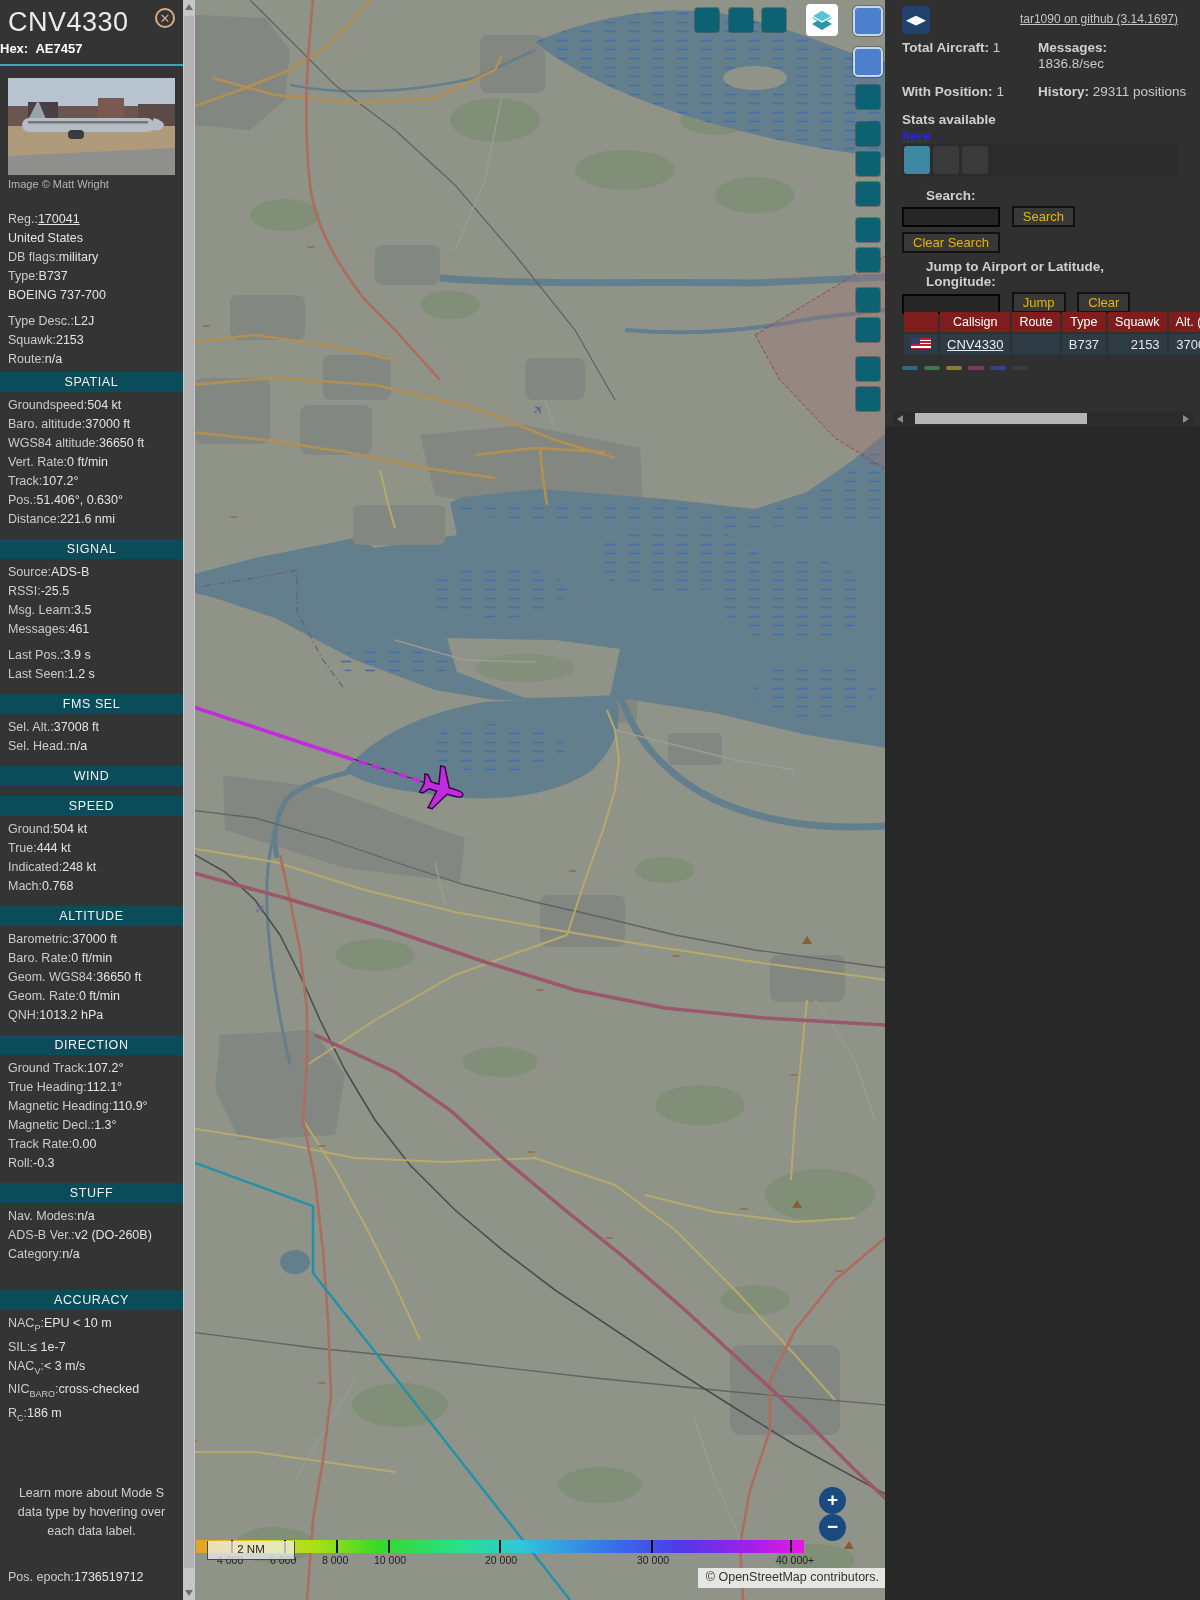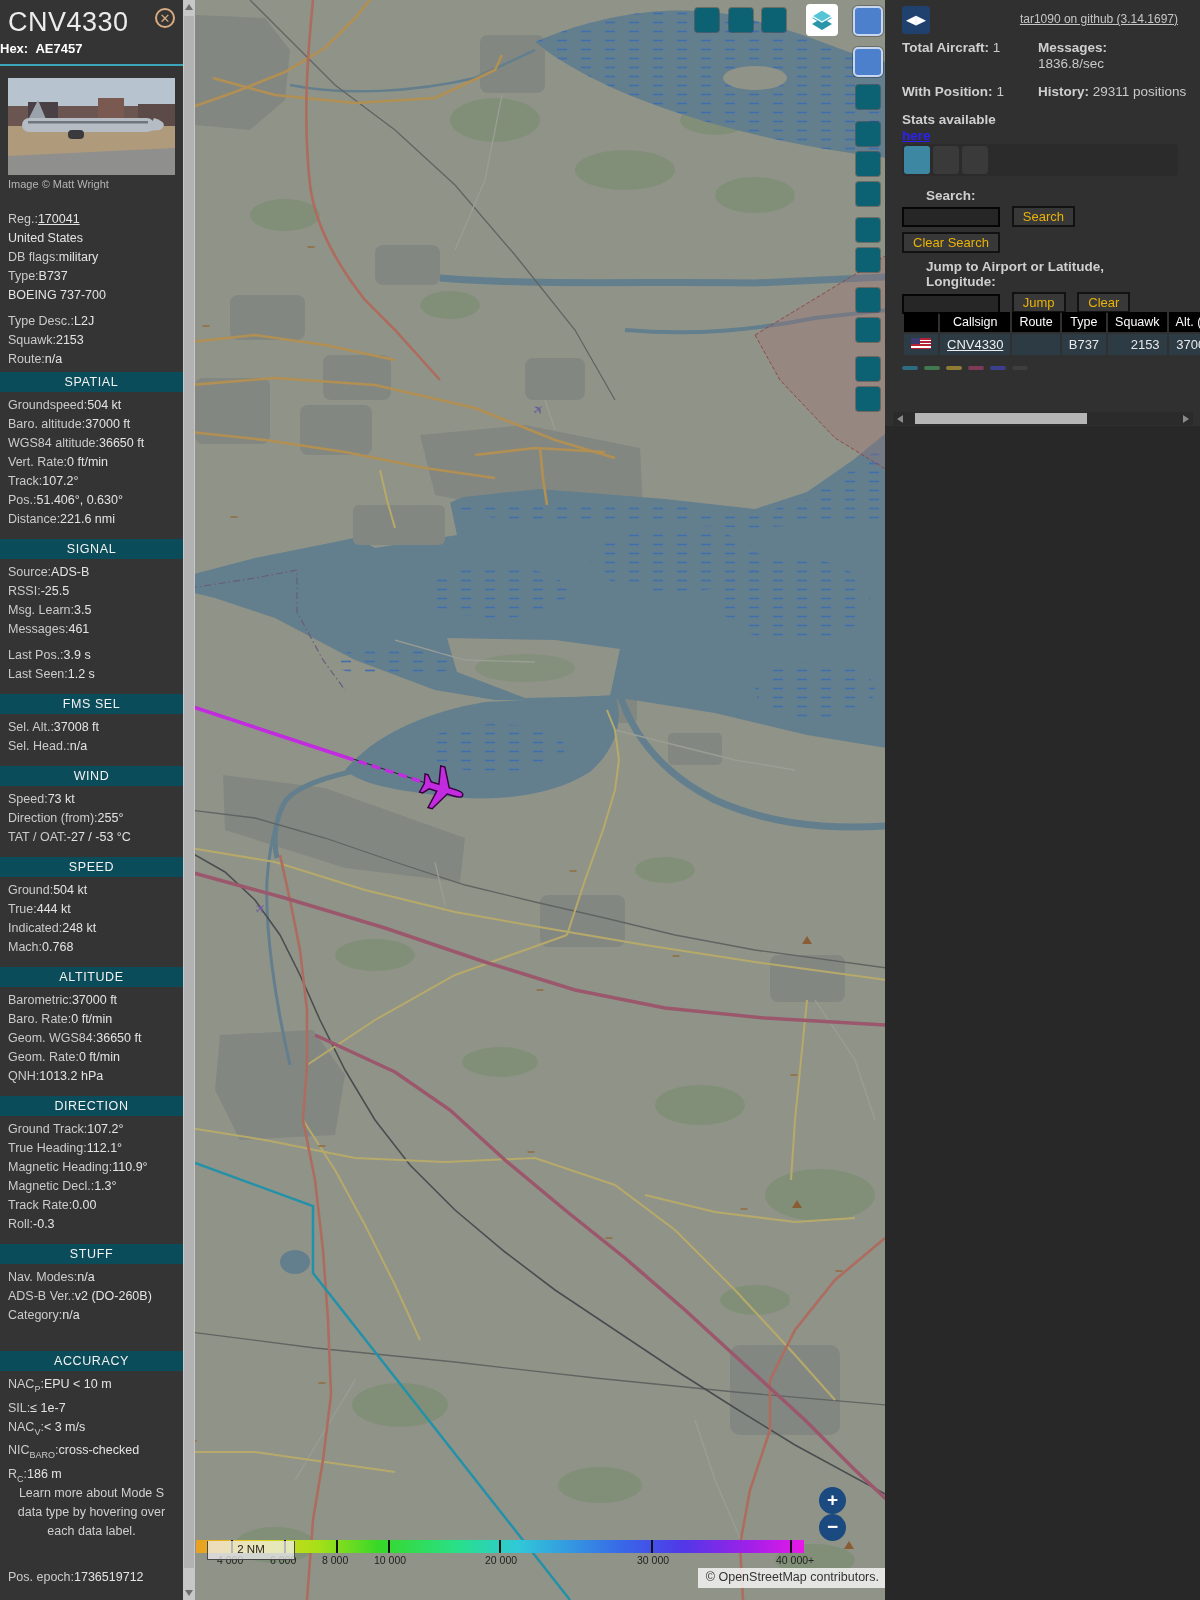--- a/index.html
+++ b/index.html
@@ -79,21 +79,21 @@
   .tabbar{position:absolute;left:17px;top:144px;width:276px;height:32px;background:#2b2b2b;border-radius:4px;padding:2px;}
   .tab{display:inline-block;height:28px;line-height:28px;padding:0 13px;margin-right:3px;background:#3a3a3a;border-radius:3px;color:#dedede;font-size:13.5px;cursor:pointer;}
   .tab.active{background:#3e87a3;color:#fff;}
   .psearch{position:absolute;left:17px;top:188px;width:285px;font-size:13.5px;}
   .psearch .lbl{font-weight:bold;color:#cfcfcf;margin-bottom:3px;margin-left:24px;}
   .pinput{width:98px;height:20px;background:#262626;border:2px solid #060606;color:#ddd;font-size:12px;vertical-align:middle;}
   .pbtn{background:#383838;border:2px solid #121212;color:#eab308;font-size:13px;padding:1px 9px;margin-left:8px;cursor:pointer;}
   .pbtn.noml{margin-left:0;margin-top:5px;}
   .ptable{position:absolute;left:17px;top:310px;width:298px;overflow:hidden;}
   table{border-collapse:separate;border-spacing:2px;}
-  th{background:#000000;color:#fff;font-size:12.5px;font-weight:normal;padding:3px 7px;white-space:nowrap;}
+  th{background:#7f1d1d;color:#fff;font-size:12.5px;font-weight:normal;padding:3px 7px;white-space:nowrap;}
   td{background:#2d3c44;color:#e8e8e8;font-size:13px;padding:3px 7px;white-space:nowrap;}
   td.num{text-align:right;}
   .cs-link{color:#eee;text-decoration:underline;cursor:pointer;}
   .usflag{position:relative;width:20px;height:11px;background:repeating-linear-gradient(#b22234 0 1.6px,#fff 1.6px 3.2px);display:inline-block;}
   .usflag::after{content:"";position:absolute;left:0;top:0;width:9px;height:6px;background:#3c3b6e;}
   .badges{position:absolute;left:17px;top:366px;width:290px;display:flex;flex-wrap:wrap;gap:6px;}
   .srcbadge{padding:2px 8px;border-radius:3px;color:#eee;font-size:13px;white-space:nowrap;cursor:pointer;}
   .hscroll{position:absolute;left:8px;top:412px;width:300px;height:13px;background:#2b2b2b;}
   .hscroll .thumb{position:absolute;left:22px;top:1px;width:172px;height:11px;background:#b5b5b5;}
   .harr{position:absolute;top:3px;width:0;height:0;border-top:4px solid transparent;border-bottom:4px solid transparent;}
@@ -232,34 +232,20 @@
     <span class="v">37008 ft</span>
   </div>
             <div class="kv">
     <span class="k">Sel. Head.:</span>
     <span class="v">n/a</span>
   </div>
           </div>
   </div>
         <div class="sb-section">
     <div class="sb-sec-hdr">WIND</div>
-    <div class="sb-rows">
-            <div class="kv">
-    <span class="k">Speed:</span>
-    <span class="v">73 kt</span>
-  </div>
-            <div class="kv">
-    <span class="k">Direction (from):</span>
-    <span class="v">255°</span>
-  </div>
-            <div class="kv">
-    <span class="k">TAT / OAT:</span>
-    <span class="v">-27 / -53 °C</span>
-  </div>
-          </div>
   </div>
         <div class="sb-section">
     <div class="sb-sec-hdr">SPEED</div>
     <div class="sb-rows">
             <div class="kv">
     <span class="k">Ground:</span>
     <span class="v">504 kt</span>
   </div>
             <div class="kv">
     <span class="k">True:</span>

